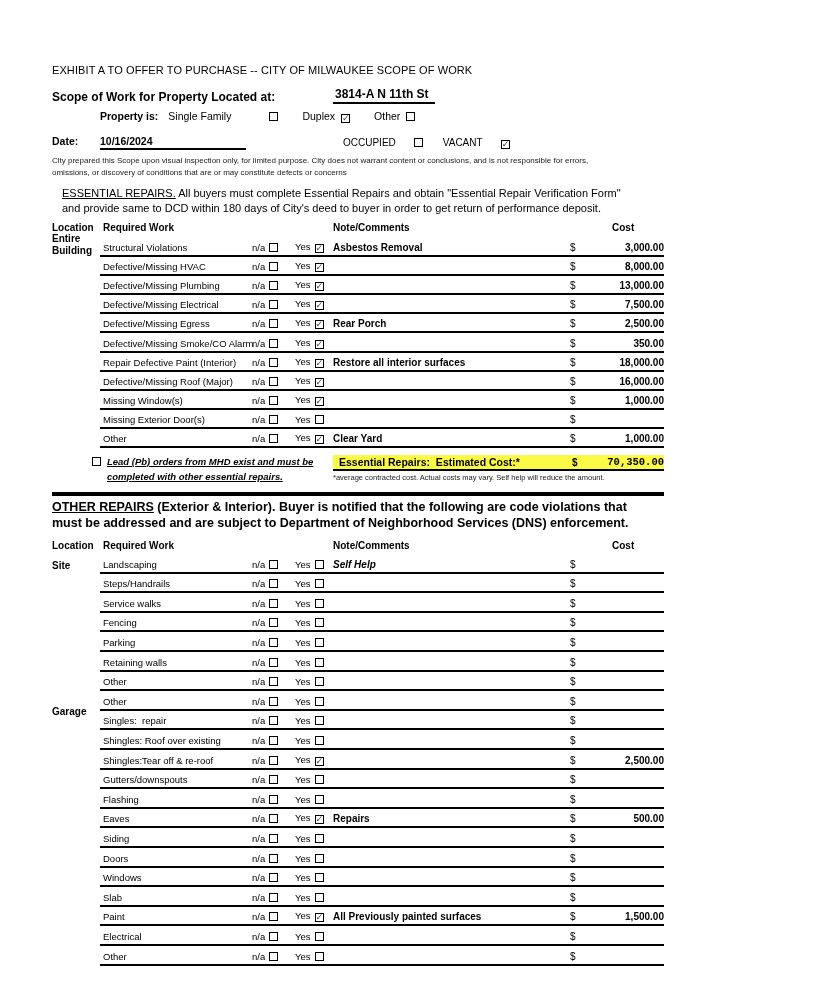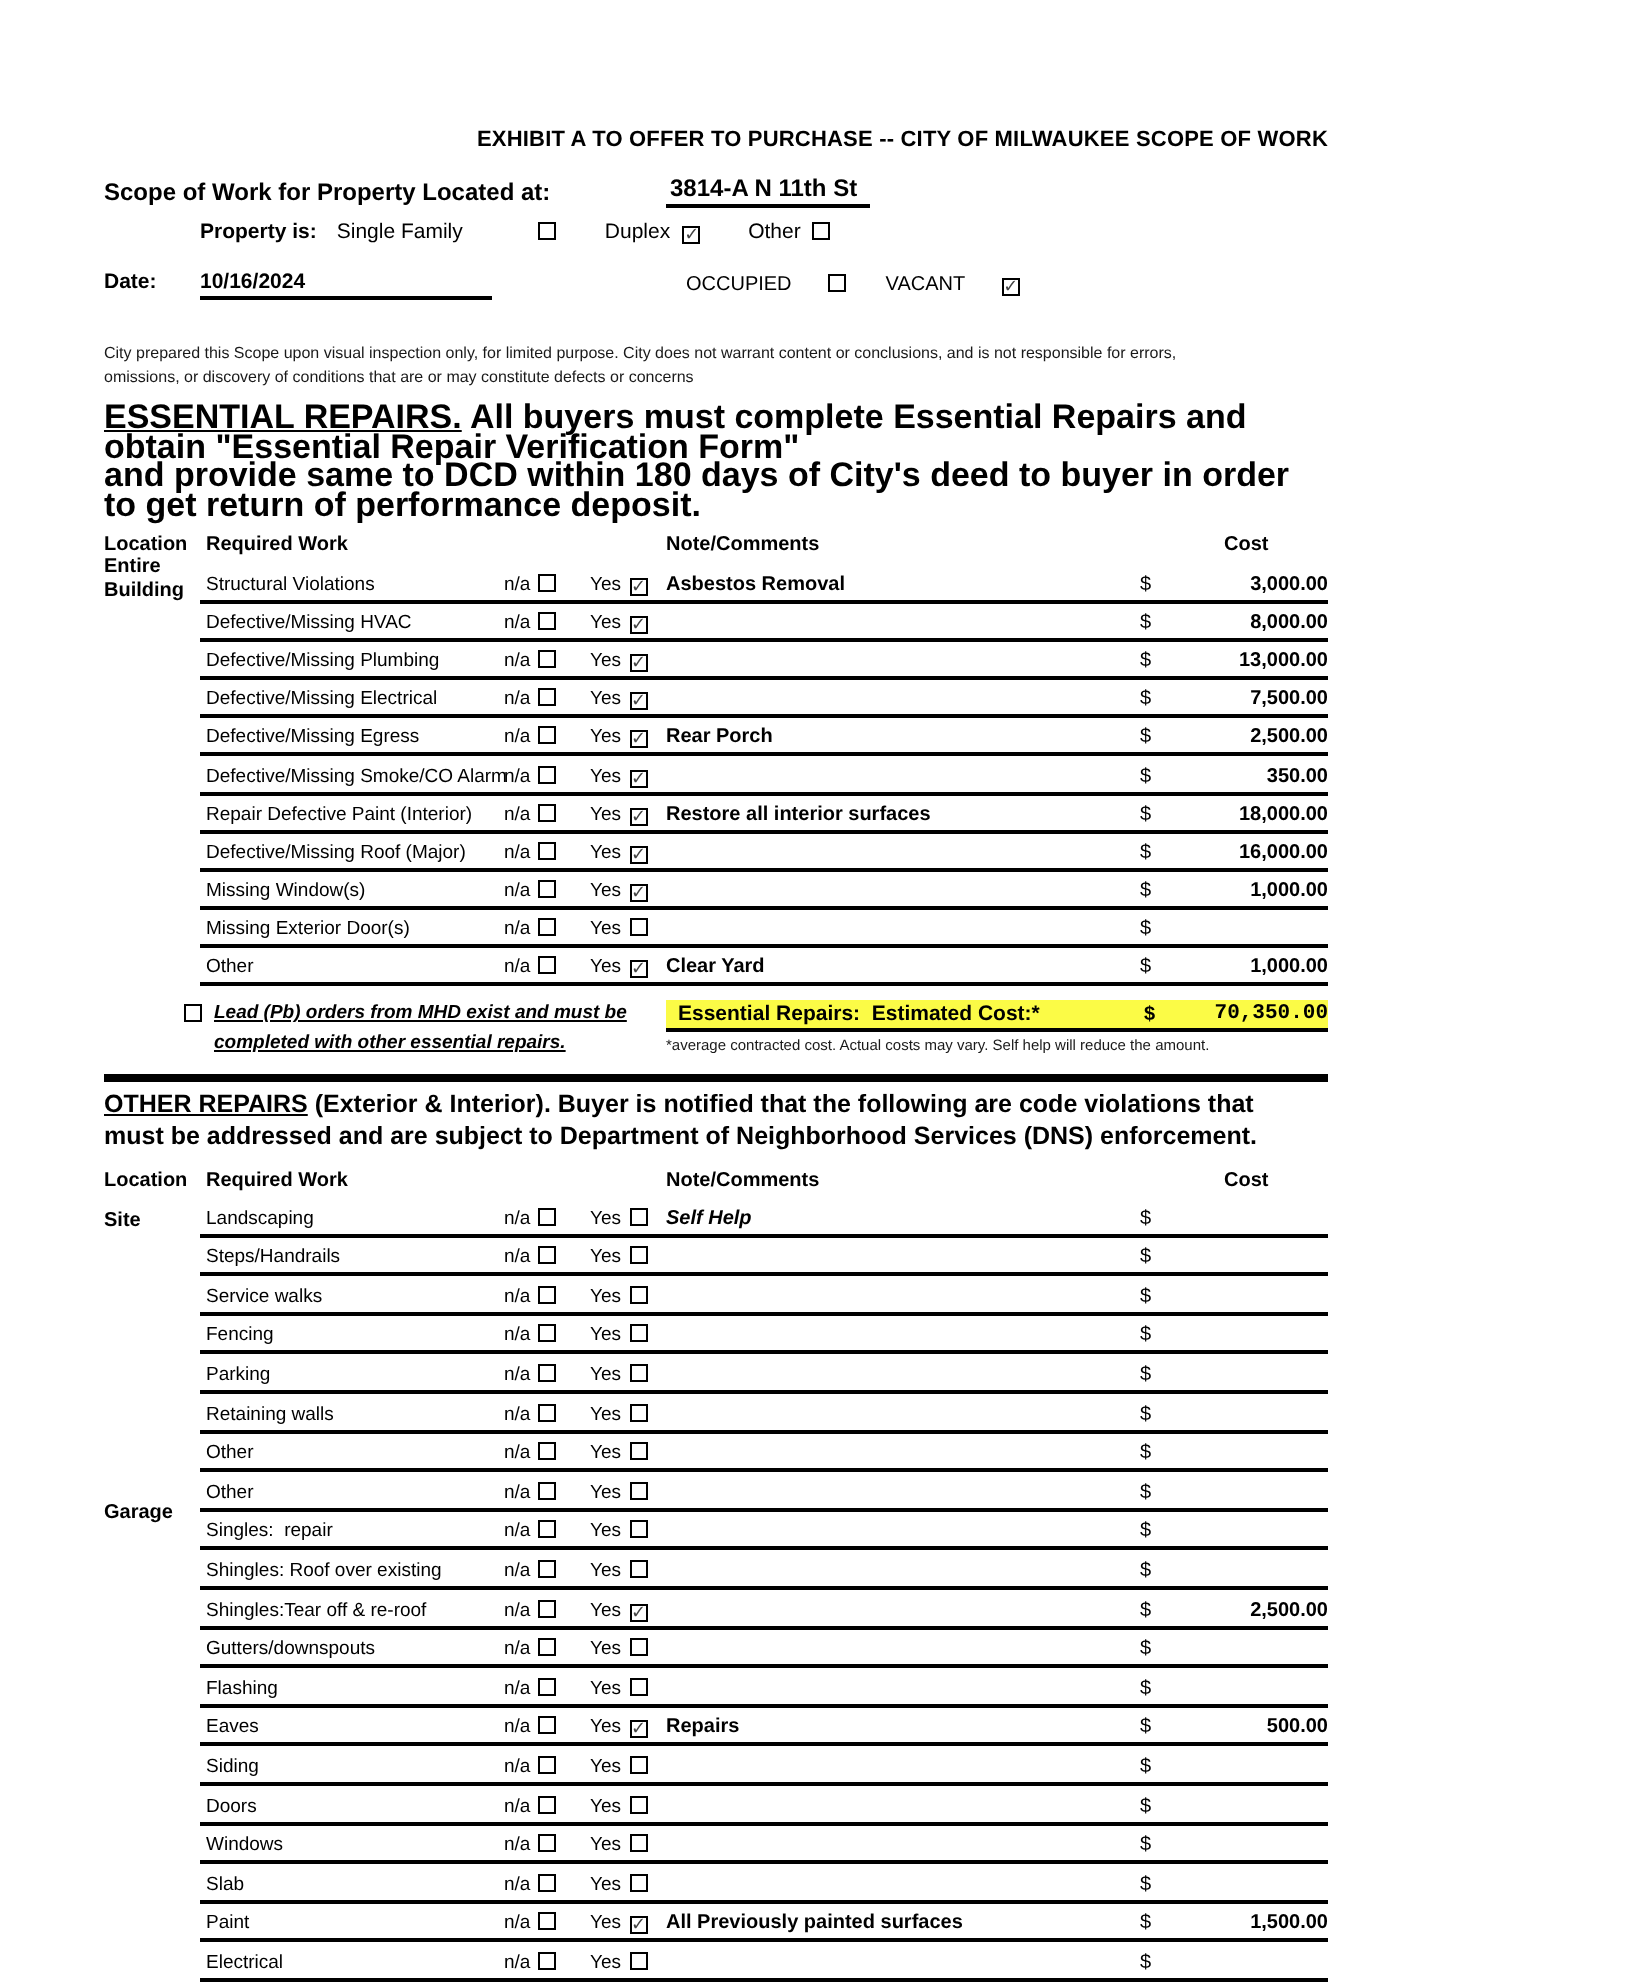--- a/index.html
+++ b/index.html
@@ -7,42 +7,42 @@
   body {
     width:825px; height:992px;
     font-family:"Liberation Sans", sans-serif;
     color:#000;
     position:relative;
     overflow:hidden;
   }
   .content { position:absolute; left:52px; top:0; width:612px; padding-top:64px; }
 
   
-  .doc-title { font-size:11px; font-weight:bold; text-align:right; letter-spacing:.1px; }
+  .doc-title { font-size:11px; font-weight:normal; text-align:left; letter-spacing:.1px; }
   .scope-line { margin-top:11px; position:relative; height:16px; }
   .scope-label { font-size:12px; font-weight:bold; }
   .scope-value { position:absolute; left:281px; top:0; font-size:12px; font-weight:bold;
                  border-bottom:2px solid #000; padding:0 6px 1px 2px; }
   .property-line { margin-top:7px; padding-left:48px; font-size:10.5px; height:14px; }
   .property-is { font-weight:bold; margin-right:10px; }
   .opt { display:inline-block; margin-right:24px; }
   .opt .opt-label { font-size:10.5px; }
   .opt .cb { margin-left:6px; }
   #property-options .opt:first-child .cb { margin-left:38px; }
   #occupancy-options .opt .cb { margin-left:18px; }
   #occupancy-options .opt { margin-right:20px; }
   #occupancy-options .opt-label { font-weight:normal; font-size:10px; }
   .date-line { margin-top:11px; height:16px; font-size:10.5px; position:relative; }
   .date-label { font-weight:bold; display:inline-block; width:48px; }
   .date-value { display:inline-block; width:146px; font-weight:bold; border-bottom:2px solid #000; padding-bottom:1px; }
   .occupancy-group { position:absolute; left:291px; top:1px; }
-  .disclaimer { margin-top:20px; font-size:8px; line-height:11.5px; color:#1a1a1a; }
+  .disclaimer { margin-top:4px; font-size:8px; line-height:11.5px; color:#1a1a1a; }
 
   
-  .section-para { margin-top:8px; font-size:17px; font-weight:bold; line-height:14.5px; }
+  .section-para { margin-top:8px; font-size:11px; font-weight:normal; line-height:14.5px;margin-left:10px; }
   .underlined { text-decoration:underline; }
   .other-para { margin-top:4px; font-size:12.5px; font-weight:bold; line-height:15.5px; }
   .exterior-title { margin-top:5px; font-size:12px; font-weight:bold; }
 
   
   .col-headers { position:relative; height:13px; font-size:10px; font-weight:bold; }
   .col-headers { margin-top:7px; }
   .ch-location { position:absolute; left:0; }
   .ch-work     { position:absolute; left:51px; }
   .ch-notes    { position:absolute; left:281px; }

